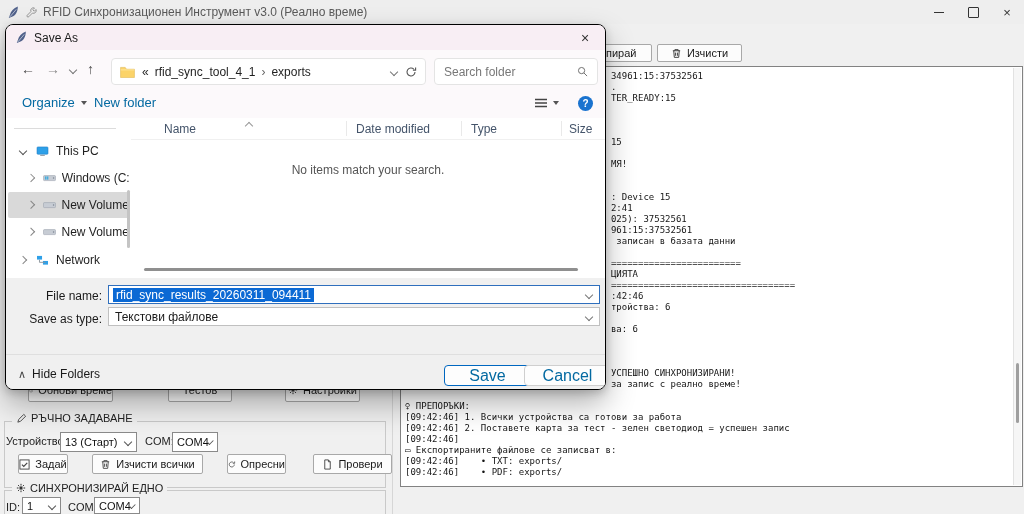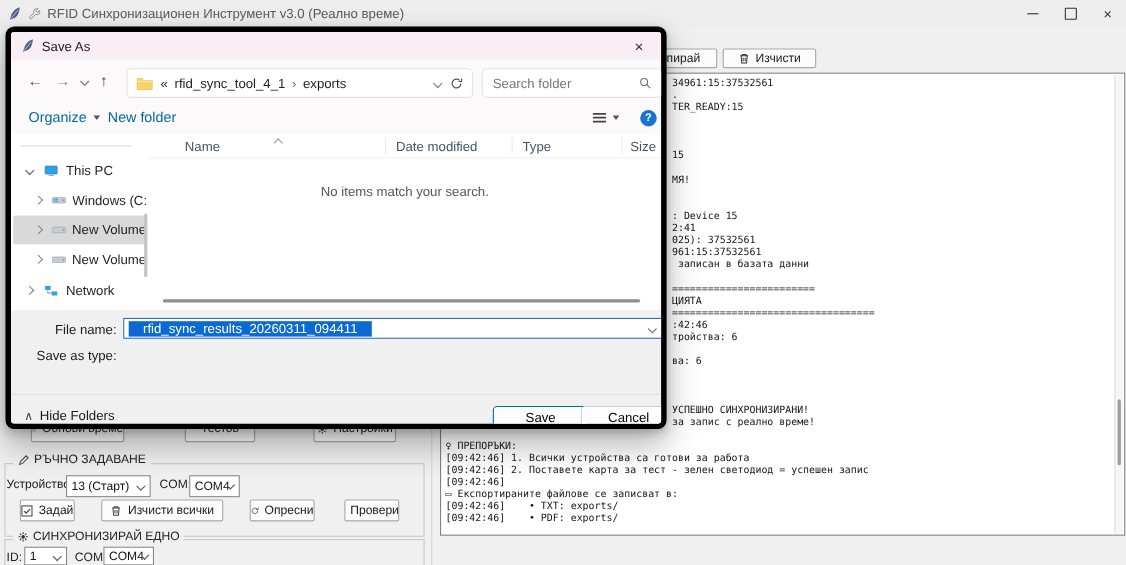--- a/index.html
+++ b/index.html
@@ -28,21 +28,21 @@
   .chev.up{transform:rotate(-135deg)}
   
   .console{background:#fff;border:1px solid #828282;box-sizing:border-box}
   .console pre{margin:0;padding:4px 0 0 4px;font-family:"DejaVu Sans Mono","DejaVu Sans",monospace;font-size:9px;line-height:11px;color:#151515;white-space:pre}
   .vscroll{position:absolute;top:1px;right:1px;bottom:1px;width:7px;background:#f6f6f6;border-left:1px solid #e2e2e2}
   .vthumb{position:absolute;right:2px;width:3px;background:#9f9f9f;border-radius:2px}
   .status-text{font-size:11px;color:#1ea53d;white-space:nowrap}
   .progress{background:#e9e9e9;border:1px solid #b5b5b5;box-sizing:border-box}
   .progress-fill{position:absolute;left:2px;top:2px;width:14px;height:12px;background:#24b24a}
   
-  .dialog{left:5px;top:24px;width:601px;height:366px;background:#f0f0f0;border:5px solid #000000;border-radius:8px;
+  .dialog{left:5px;top:24px;width:601px;height:366px;background:#f0f0f0;border:1px solid #000000;border-radius:8px;
           box-shadow:0 14px 30px rgba(0,0,0,.30),0 3px 8px rgba(0,0,0,.18);z-index:10;overflow:hidden;box-sizing:border-box}
   .dlg-titlebar{left:0;top:0;right:0;height:25px;background:#f8eef4;display:flex;align-items:center;padding-left:10px}
   .dlg-title{font-size:12px;color:#1a1a1a;margin-left:7px}
   .dlg-close{position:absolute;right:4px;top:0;width:32px;height:25px;display:flex;align-items:center;justify-content:center;font-size:14px;color:#333}
   .dlg-toolbar{left:0;top:25px;right:0;height:38px;background:#fcf9fb}
   .navglyph{font-size:14px;color:#4a4a4a}
   .fieldbox{background:#fff;border:1px solid #e4e4e4;border-radius:4px;box-sizing:border-box;display:flex;align-items:center}
   .addr-text{font-size:12px;color:#1f1f1f;white-space:nowrap}
   .search-ph{font-size:12px;color:#777}
   .dlg-cmdbar{left:0;top:63px;right:0;height:30px;background:#fcf9fb;border-bottom:1px solid #ececec}
@@ -53,24 +53,24 @@
   .side-item{position:absolute;left:2px;width:121px;height:26px;display:flex;align-items:center;border-radius:2px}
   .side-item.selected{background:#d9d9d9}
   .side-label{font-size:12px;color:#1f1f1f;white-space:nowrap;overflow:hidden}
   .col-header{font-size:12px;color:#44546a;white-space:nowrap}
   .col-sep{position:absolute;top:3px;width:1px;height:15px;background:#e9e9e9}
   .empty-text{font-size:12px;color:#555}
   .hbar{position:absolute;height:3px;background:#8f8f8f;border-radius:2px}
   .dlg-rows{left:0;top:253px;right:0;height:76px;background:#f0f0f0}
   .row-label{font-size:12px;color:#1a1a1a;text-align:right;white-space:nowrap}
   .fn-input{background:#fff;border:1px solid #2f6fbd;box-sizing:border-box;display:flex;align-items:center;padding-left:4px}
-  .fn-sel{background:#0b69d4;color:#fff;font-size:12px;padding:0 13px;white-space:nowrap}
+  .fn-sel{background:#0b69d4;color:#fff;font-size:12px;padding:0 3px;white-space:nowrap}
   .type-combo{background:#fff;border:1px solid #c0c0c0;box-sizing:border-box;display:flex;align-items:center;padding-left:6px;font-size:12px;color:#1a1a1a}
   .dlg-footer{left:0;top:329px;right:0;height:37px;background:#f0f0f0;border-top:1px solid #dfdfdf}
-  .foot-btn{position:absolute;top:10px;width:87px;height:21px;background:#fdfdfd;border-radius:4px;font-size:12px;color:#000000;display:flex;align-items:center;justify-content:center;box-sizing:border-box}
+  .foot-btn{position:absolute;top:10px;width:87px;height:21px;background:#fdfdfd;border-radius:4px;font-size:16px;color:#0369a1;display:flex;align-items:center;justify-content:center;box-sizing:border-box}
   .save-btn{border:1px solid #0067c0}
   .cancel-btn{border:1px solid #cfcfcf}
   .hidefold{position:absolute;left:12px;top:12px;display:flex;align-items:center;gap:6px;font-size:12px;color:#1a1a1a}
   svg{display:block}
 </style>
 </head>
 <body>
 
 <div class="abs titlebar">
   <span style="margin-left:8px">
@@ -148,21 +148,21 @@
       </svg>
     <span>Изчисти всички</span>
   </div>
   <div class="abs btn" style="left:227px;top:430px;width:59px;height:20px">
     <svg viewBox="0 0 12 12" width="11" height="11">
         <path d="M10 6a4 4 0 1 1-1.2-2.9" fill="none" stroke="#444" stroke-width="1.2"></path>
         <path d="M10.6 1.2v2.9H7.7" fill="none" stroke="#444" stroke-width="1.2"></path>
       </svg>
     <span>Опресни</span>
   </div>
-  <div class="abs btn" style="left:313px;top:430px;width:50px;height:20px">
+  <div class="abs btn" style="left:313px;top:430px;width:79px;height:20px">
     <svg viewBox="0 0 12 12" width="11" height="11">
         <path d="M3 1h4l2 2v8H3z" fill="none" stroke="#444"></path>
         <path d="M7 1v2h2" fill="none" stroke="#444"></path>
       </svg>
     <span>Провери</span>
   </div>
 
   <div class="abs lframe" style="left:4px;top:466px;width:380px;height:24px;border-bottom:none"></div>
   <div class="lframe-label" style="left:12px;top:458px">
     <svg viewBox="0 0 12 12" width="10" height="10">
@@ -389,20 +389,24 @@
     </div>
   </div>
 
   <div class="abs dlg-rows">
     <span class="abs row-label" style="left:0;top:11px;width:96px">File name:</span>
     <div class="abs fn-input" style="left:102px;top:7px;width:492px;height:19px">
       <span class="fn-sel">rfid_sync_results_20260311_094411</span>
       <span class="chev down" style="margin-left:auto;margin-right:7px;border-color:#777"></span>
     </div>
     <span class="abs row-label" style="left:0;top:34px;width:96px">Save as type:</span>
+    <div class="abs type-combo" style="left:102px;top:29px;width:492px;height:19px">
+      <span>Текстови файлове</span>
+      <span class="chev down" style="margin-left:auto;margin-right:7px;border-color:#777"></span>
+    </div>
   </div>
 
   <div class="abs dlg-footer">
     <div class="hidefold">
       <span style="font-size:11px;color:#444;font-family:'DejaVu Sans',sans-serif">∧</span>
       <span>Hide Folders</span>
     </div>
     <div class="foot-btn save-btn" style="left:438px">Save</div>
     <div class="foot-btn cancel-btn" style="left:518px">Cancel</div>
   </div>

